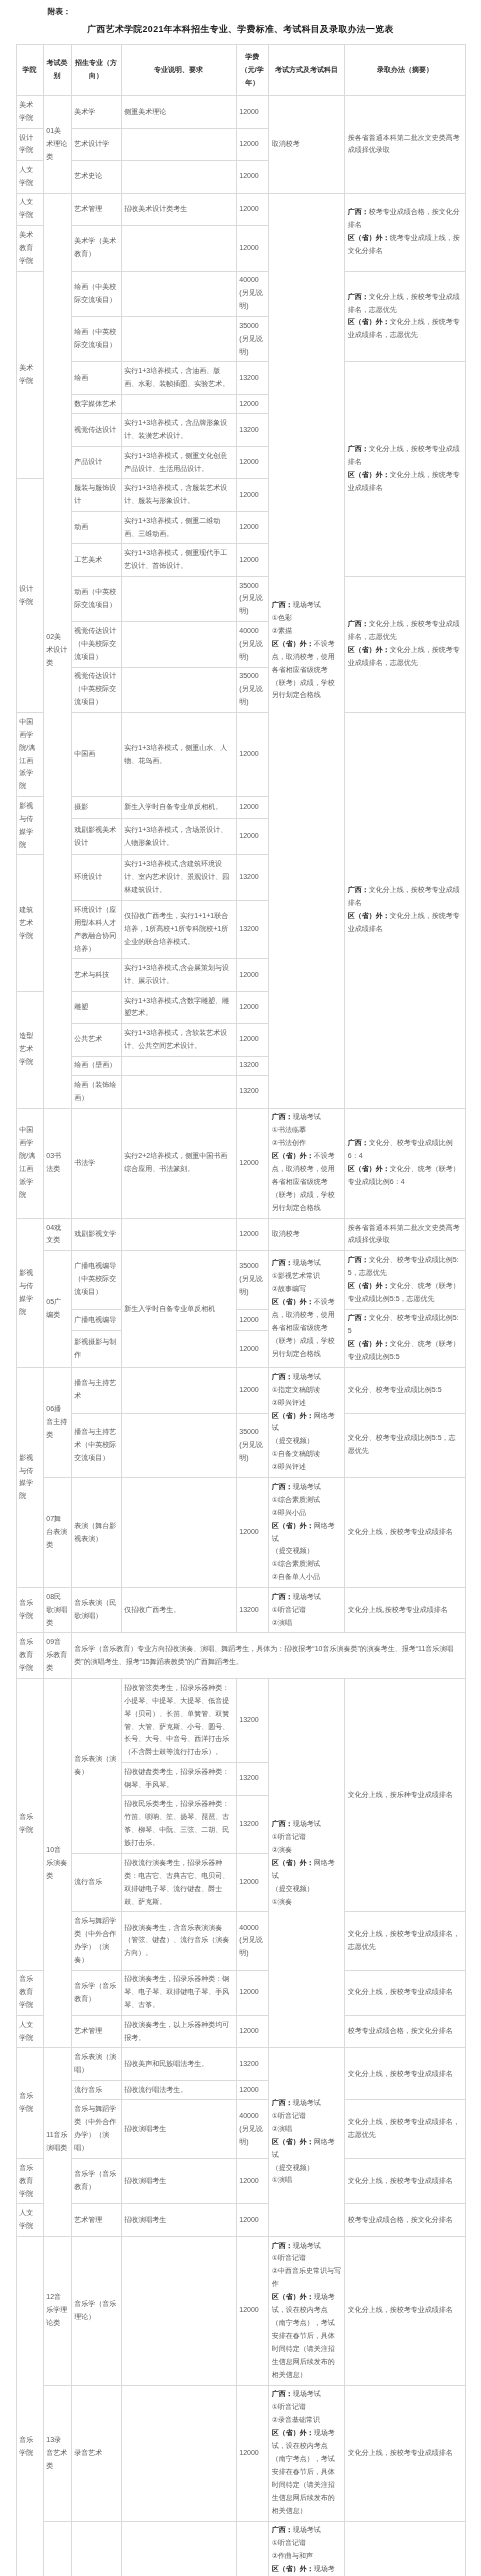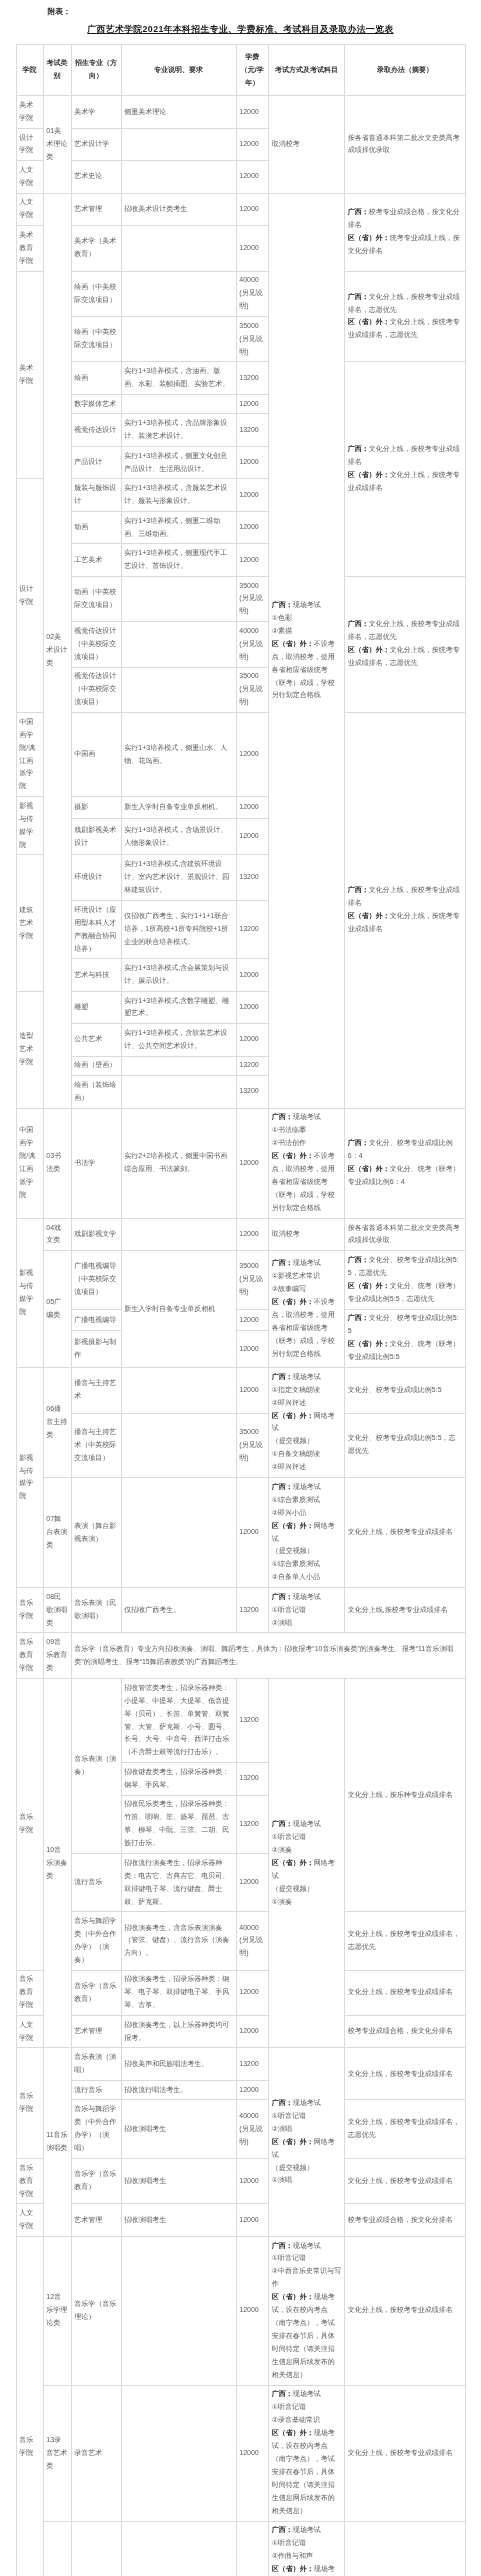--- a/index.html
+++ b/index.html
@@ -8,21 +8,21 @@
     font-family:"Liberation Sans","DejaVu Sans",sans-serif;
     color:#595959;
     -webkit-font-smoothing:antialiased;
   }
   .page{padding:4.2px 15.5px 11.3px 15.5px;}
   .attachment{
     font-weight:bold;color:#262626;font-size:7.8px;margin:1.4px 0 7px 0;padding-left:32px;
   }
   .doc-title{
     font-size:8.8px;font-weight:bold;color:#1a1a1a;text-align:center;
-    margin:4.2px 0 8.5px 0;letter-spacing:0.4px;text-decoration:underline;
+    margin:4.2px 0 8.5px 0;letter-spacing:0.4px;
   }
   table.grid{
     border-collapse:collapse;table-layout:fixed;width:450px;
     font-size:7px;
   }
   table.grid th,table.grid td{
     border:0.7px solid #dadada;
     padding:2.8px 2.8px;
     vertical-align:middle;
     text-align:left;

